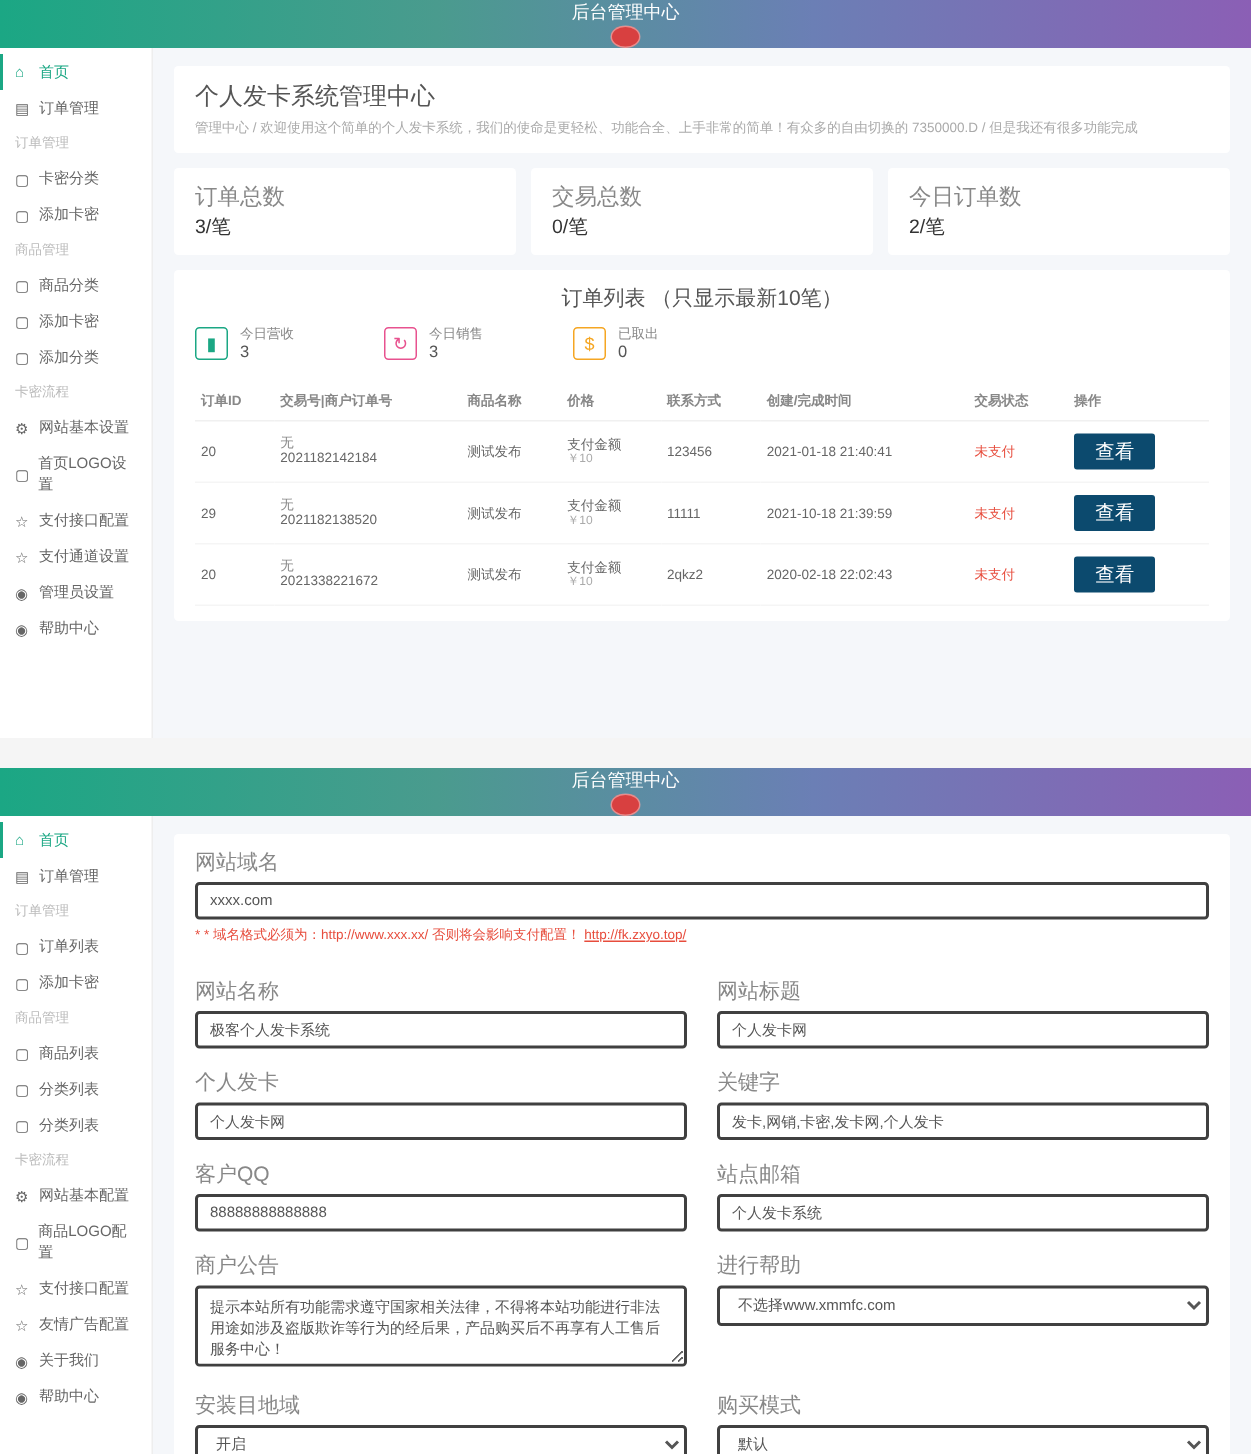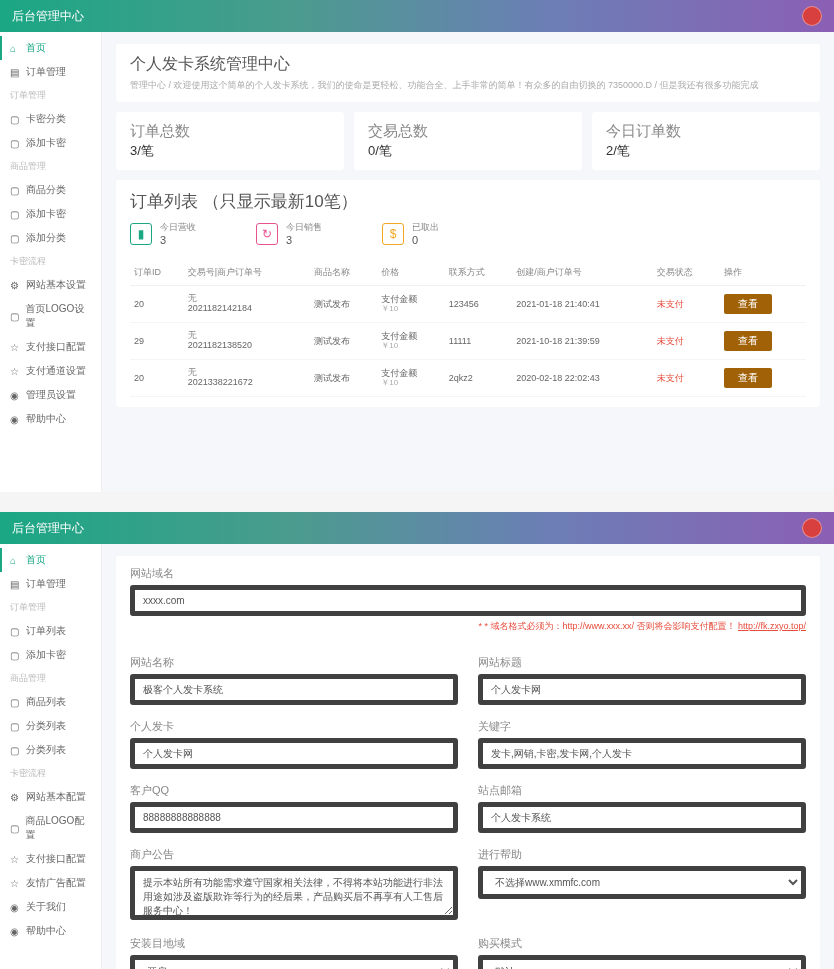--- a/index.html
+++ b/index.html
@@ -1,62 +1,62 @@
 <!DOCTYPE html>
 <html><head>
 <meta charset="utf-8">
 <style>
 * { margin: 0; padding: 0; box-sizing: border-box; }
 body { font-family: "Microsoft YaHei", Arial, sans-serif; font-size: 11px; background: #f5f5f5; color: #333; }
 .panel-wrap { margin-bottom: 20px; }
-.topbar { height: 32px; background: linear-gradient(90deg, #1ba784 0%, #4a9b8e 35%, #6b7fb5 65%, #8b5fb5 100%); display: flex; align-items: center; padding: 0 12px; color: #fff; justify-content: space-between; }
+.topbar { height: 32px; background: linear-gradient(90deg, #1ba784 0%, #4a9b8e 35%, #6b7fb5 65%, #8b5fb5 100%); display: flex; align-items: center; padding: 0 12px; color: #fff; justify-content: space-between; flex-direction: column; }
 .topbar-title { font-size: 12px; font-weight: 500; }
 .avatar { width: 20px; height: 20px; border-radius: 50%; background: #d84040; display:inline-block; border:1px solid rgba(255,255,255,0.4); }
 .container { display: flex; min-height: 460px; background: #fff; }
 .sidebar { width: 102px; background: #fff; border-right: 1px solid #eee; padding: 4px 0; }
 .side-item { display: flex; align-items: center; padding: 5px 10px; font-size: 10px; color: #666; cursor: pointer; gap:6px; }
 .side-item.active { color: #1ba784; border-left: 2px solid #1ba784; padding-left:8px; }
 .side-item .sicon { width: 10px; height: 10px; display:inline-block; }
 .side-sect { padding: 5px 10px; font-size: 9px; color: #bbb; }
 .main { flex: 1; padding: 12px 14px; background: #f5f7fa; }
 .card { background: #fff; border-radius: 3px; padding: 10px 14px; margin-bottom: 10px; }
 .page-title { font-size: 16px; color: #555; margin-bottom: 4px; }
 .page-sub { font-size: 9px; color: #aaa; }
 .stat-row { display: flex; gap: 10px; }
 .stat-box { flex: 1; background: #fff; border-radius: 3px; padding: 10px 14px; }
 .stat-label { font-size: 15px; color: #888; }
 .stat-value { font-size: 13px; color: #333; margin-top:1px; }
-.sub-title { font-size: 17px; color: #555; margin-bottom: 8px; }
+.sub-title { font-size: 14px; color: #555; margin-bottom: 8px; text-align: center; }
 .mini-stats { display: flex; gap: 60px; margin-bottom: 14px; }
 .mini { display: flex; gap: 8px; align-items:center; }
 .mini-icon { width: 22px; height: 22px; border:1px solid #ddd; border-radius:3px; display:flex; align-items:center; justify-content:center; font-size:12px; }
 .mi-green { color:#1ba784; border-color:#1ba784; }
 .mi-pink { color:#e8528f; border-color:#e8528f; }
 .mi-orange { color:#f5a623; border-color:#f5a623; }
 .mini-lbl { font-size:9px; color:#888; }
 .mini-val { font-size:11px; color:#555; }
 table { width: 100%; border-collapse: collapse; font-size: 9px; }
-th { text-align: left; color: #888; font-weight: normal; padding: 6px 4px; border-bottom:1px solid #f0f0f0; }
+th { text-align: left; color: #888; font-weight: bold; padding: 6px 4px; border-bottom:1px solid #f0f0f0; }
 td { padding: 8px 4px; color: #666; border-bottom:1px solid #f5f5f5; }
-.btn-look { background: #a16207; color: #fff; border: none; border-radius: 2px; padding: 3px 14px; font-size: 10px; cursor:pointer; }
+.btn-look { background: #0c4a6e; color: #fff; border: none; border-radius: 2px; padding: 3px 14px; font-size: 13px; cursor:pointer; }
 .status-unpaid { color: #e74c3c; }
 .price-wrap { display:flex; flex-direction:column; line-height:1.1; }
 .price-small { font-size:8px; color:#aaa; }
 .order-wrap { display:flex; flex-direction:column; line-height:1.1; }
 .order-top { font-size:9px; color:#888; }
 
 
 .form-grid { display:flex; flex-wrap:wrap; gap:14px 20px; }
 .form-col { flex:1 1 45%; min-width:300px; }
 .form-col.full { flex:1 1 100%; }
-.form-label { font-size:11px; color:#888; margin-bottom:4px; display:block; }
-.form-input { width:100%; padding:5px 8px; font-size:10px; border:5px solid #404040; border-radius:3px; background:#fff; color:#555; }
+.form-label { font-size:14px; color:#888; margin-bottom:4px; display:block; }
+.form-input { width:100%; padding:5px 8px; font-size:10px; border:2px solid #404040; border-radius:3px; background:#fff; color:#555; }
 select.form-input { appearance:auto; }
 textarea.form-input { height:54px; resize:vertical; }
-.tip-red { font-size:9px; color:#e74c3c; margin:4px 0 8px;text-align:right; }
+.tip-red { font-size:9px; color:#e74c3c; margin:4px 0 8px; }
 .tip-red a { color:#e74c3c; text-decoration:underline; }
 </style>
 </head>
 <body>
 
 <div class="panel-wrap">
   <div class="topbar">
     <span class="topbar-title">后台管理中心</span>
     <span class="avatar"></span>
   </div>
@@ -163,21 +163,21 @@
             </div>
         </div>
         <table>
           <thead>
               <tr>
             <th>订单ID</th>
             <th>交易号|商户订单号</th>
             <th>商品名称</th>
             <th>价格</th>
             <th>联系方式</th>
-            <th>创建/商户订单号</th>
+            <th>创建/完成时间</th>
             <th>交易状态</th>
             <th>操作</th>
           </tr>
             </thead>
           <tbody id="order-rows">
               <tr>
     <td>20</td>
     <td>
                   <div class="order-wrap">
                     <span class="order-top">无</span>

